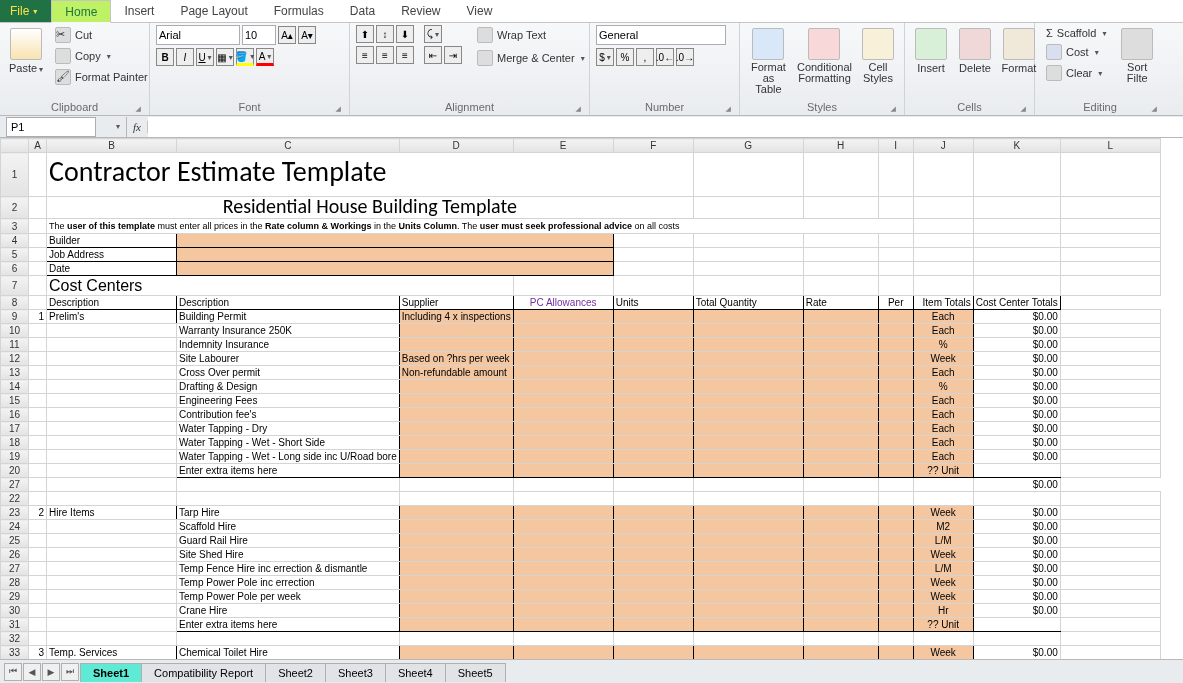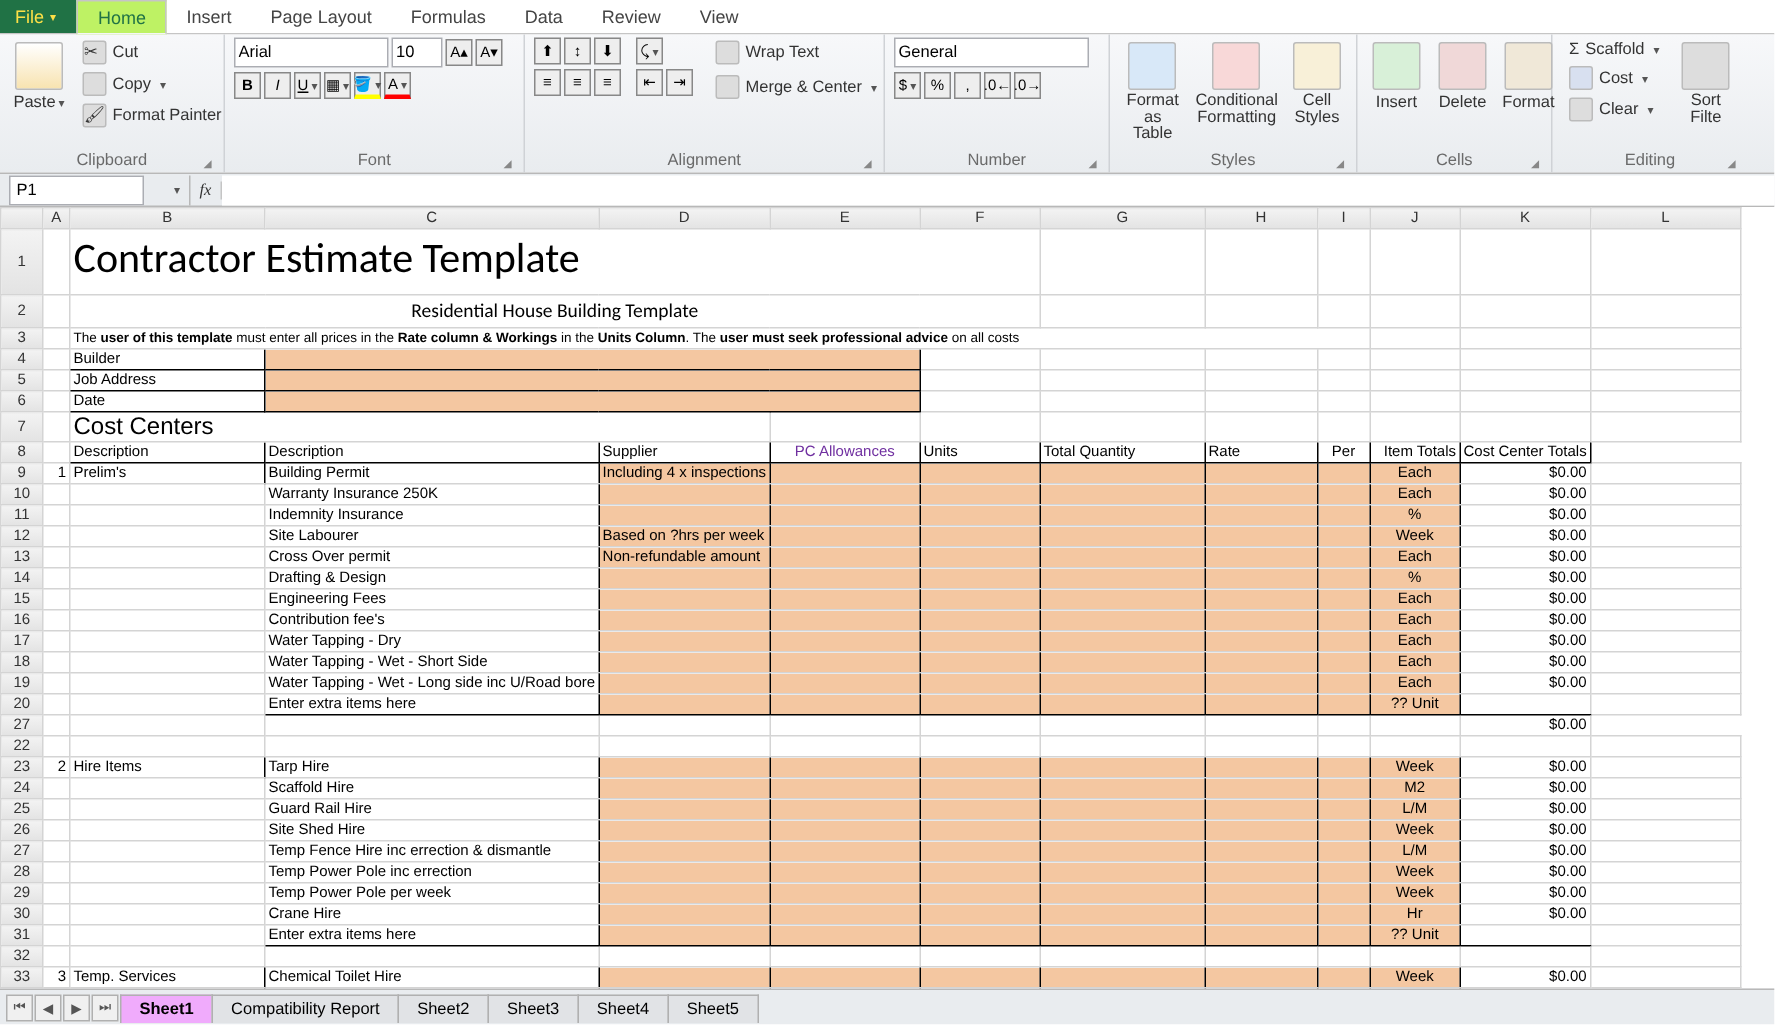--- a/index.html
+++ b/index.html
@@ -43,29 +43,29 @@
 .corner { background: linear-gradient(#f3f3f3,#e3e3e3); }
 td.center { text-align: center; }
 td.right { text-align: right; }
 td.peach { background: #f4c7a1; }
 td.bT { border-top: 1px solid #000 !important; }
 td.bB { border-bottom: 1px solid #000 !important; }
 td.bL { border-left: 1px solid #000 !important; }
 td.bR { border-right: 1px solid #000 !important; }
 td.box { border:1px solid #000 !important; }
 .title-big { font-family: Calibri, sans-serif; font-size: 28px; font-weight: normal; color:#000;}
-.subtitle { font-family: Calibri, sans-serif; font-size: 13px; }
+.subtitle { font-family: Calibri, sans-serif; font-size: 20px; }
 .note { font-size: 9px; }
 .purple { color: #7030a0; }
 
 
 .sheet-tabs { height: 24px; background: #e9ecef; border-top: 1px solid #b8b8b8; display: flex; align-items: center; padding: 0 4px; gap:0;}
 .nav-btn { width: 18px; height: 18px; border: 1px solid #b0b0b0; background: #f0f0f0; display: flex; align-items:center; justify-content:center; font-size:9px; color:#555; margin-right:1px;}
 .stab { padding: 3px 12px; font-size: 11px; background: #e1e3e6; border: 1px solid #b0b0b0; border-bottom: none; margin-right: -1px; position:relative; top:1px;}
-.stab.active { background: #f0abfc; font-weight: bold; }
+.stab.active { background: #5eead4; font-weight: bold; }
 </style>
 </head>
 <body>
 
 <div class="tab-bar">
   <div class="file-tab">
       <span>File</span>
       <span class="dd">▾</span>
     </div>
   <div class="tab active">Home</div>
@@ -99,21 +99,21 @@
             <span>Format Painter</span>
           </div>
       </div>
     </div>
     <div class="group-label">Clipboard</div>
   </div>
 
   <div class="group" style="width:200px">
     <div class="group-body vstack" style="gap:3px">
       <div class="row">
-        <input class="sel" style="width: 103px;" value="Arial">
+        <input class="sel" style="width: 84px;" value="Arial">
         <input class="sel" style="width: 34px;" value="10">
         <span class="ico-box">A▴</span>
         <span class="ico-box">A▾</span>
       </div>
       <div class="row">
         <span class="ico-box">
             <b>B</b>
           </span>
         <span class="ico-box">
             <i>I</i>

